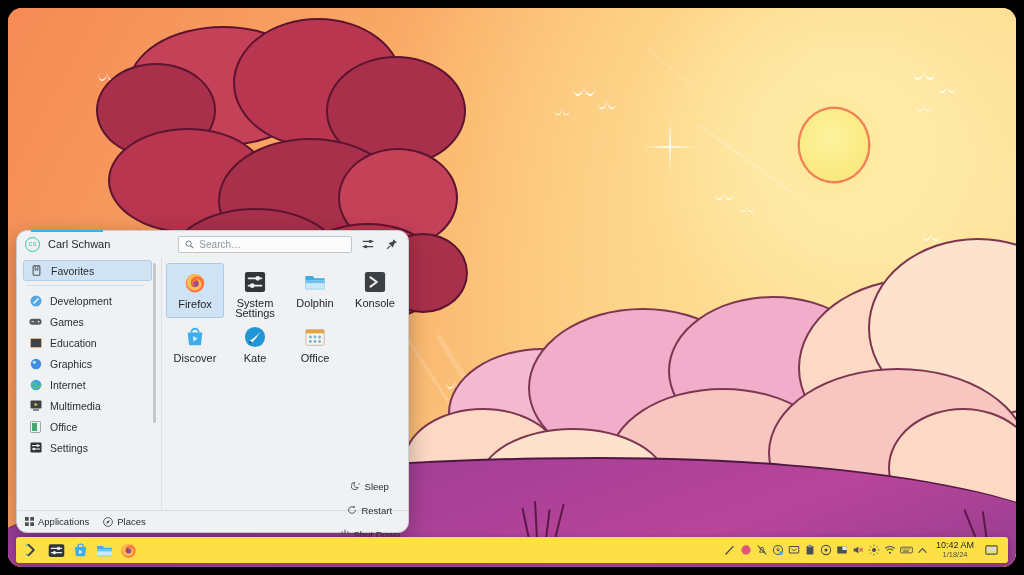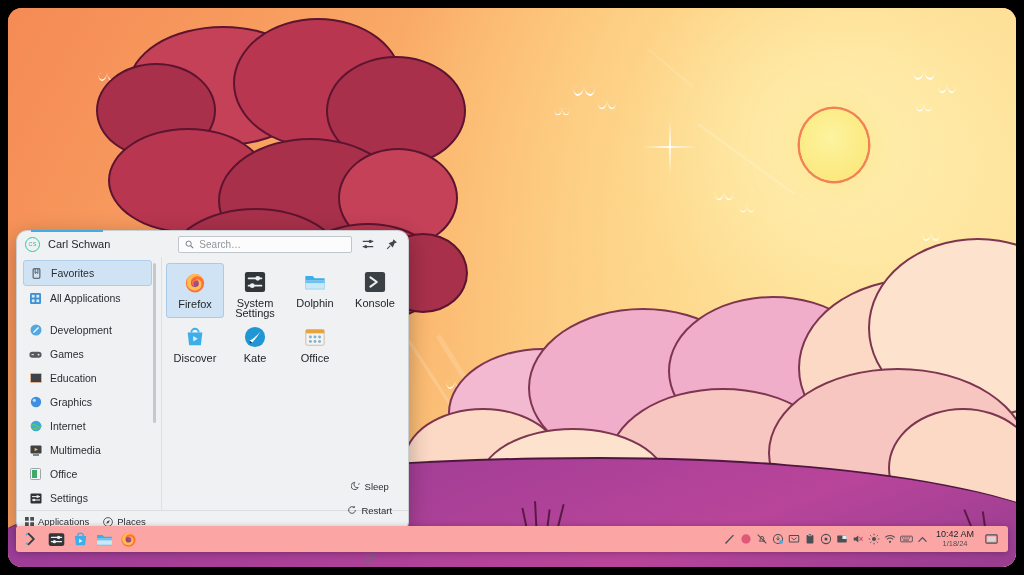--- a/index.html
+++ b/index.html
@@ -91,21 +91,21 @@
   }
   .searchwrap input::placeholder{ color:#8e969c; }
   .hbtn{ width:16px; height:16px; display:flex; align-items:center; justify-content:center; cursor:pointer; }
 
   .lbody{ flex:1; display:flex; min-height:0; }
   .sidebar{
     width:135px; padding:3px 0 0 6px; display:flex; flex-direction:column;
     gap:0; overflow:hidden;
   }
   .sbitem{
-    height:21px; display:flex; align-items:center; gap:8px; padding:12px 6px;
+    height:21px; display:flex; align-items:center; gap:8px; padding:0 6px;
     border-radius:3px; cursor:pointer; color:#2b2e31; font-size:10.5px;
   }
   .sbitem.sel{ background:#cfe3f5; border:1px solid #aecde9; }
   .sbicon{ width:13px; height:13px; flex:none; display:flex; align-items:center; justify-content:center; }
   .sbsep{ height:1px; background:#d7dcdf; margin:4px 8px 4px 4px; }
 
   .vscroll{ width:5px; margin:6px 4px 6px 0; position:relative; }
   .vscroll i{ position:absolute; left:1px; top:0; width:3px; height:160px; background:#c3c9ce; border-radius:2px; display:block;}
 
   .gridpane{ flex:1; border-left:1px solid #dde1e4; padding:6px 4px; }
@@ -121,22 +121,22 @@
   .lfoot{
     height:22px; border-top:1px solid #dadee1; display:flex; align-items:center;
     padding:0 8px; gap:14px; font-size:9.5px; color:#2b2e31;
   }
   .fitem{ display:flex; align-items:center; gap:4px; cursor:pointer; }
   .fright{ margin-left:auto; display:flex; align-items:center; gap:13px;flex-direction:column; }
   .tabline{ position:absolute; left:14px; top:-1px; width:72px; height:2px; background:#3daee9; }
 
   
   #panel{
-    position:absolute; left:8px; bottom:15px; width:992px; height:26px;
-    background:#fca5a5; border-radius:3px;
+    position:absolute; left:8px; bottom:4px; width:992px; height:26px;
+    background:#fde047; border-radius:3px;
     display:flex; align-items:center; padding:0 4px;
     box-shadow:0 1px 6px rgba(0,0,0,.25);
   }
   .tbtn{ width:24px; height:22px; display:flex; align-items:center; justify-content:center; cursor:pointer; border-radius:3px;}
   .tray{ margin-left:auto; display:flex; align-items:center; gap:1px; padding-right:2px;}
   .tricon{ width:15px; height:20px; display:flex; align-items:center; justify-content:center; cursor:pointer; color:#4a4f54;}
   .clock{
     display:flex; flex-direction:column; align-items:center; justify-content:center;
     padding:0 5px; cursor:pointer; line-height:1;
   }
@@ -243,34 +243,20 @@
       <div class="sidebar">
         <div class="sbitem sel">
           <span class="sbicon">
             <svg width="9" height="11" viewBox="0 0 10 13">
                 <rect x="1" y="1" width="8" height="11" rx="1" fill="none" stroke="#4a4f54" stroke-width="1.2"></rect>
                 <path d="M3.4 1 v5.4 L5 5.2 L6.6 6.4 V1" fill="none" stroke="#4a4f54" stroke-width="1.1"></path>
               </svg>
           </span>
           <span>Favorites</span>
         </div>
-        <div class="sbitem">
-          <span class="sbicon">
-            <svg width="11" height="11" viewBox="0 0 12 12">
-                <rect width="12" height="12" rx="1.5" fill="#3f91d4"></rect>
-                <g fill="#d8ecfb">
-                  <rect x="2" y="2" width="3" height="3"></rect>
-                  <rect x="7" y="2" width="3" height="3"></rect>
-                  <rect x="2" y="7" width="3" height="3"></rect>
-                  <rect x="7" y="7" width="3" height="3"></rect>
-                </g>
-              </svg>
-          </span>
-          <span>All Applications</span>
-        </div>
 
         <div class="sbsep"></div>
 
         <div class="sbitem">
           <span class="sbicon">
             <svg width="12" height="12" viewBox="0 0 12 12">
                 <circle cx="6" cy="6" r="5.5" fill="#54a8e0"></circle>
                 <path d="M3.5 8.5 L8.5 3.5" stroke="#fff" stroke-width="1.3"></path>
               </svg>
           </span>

